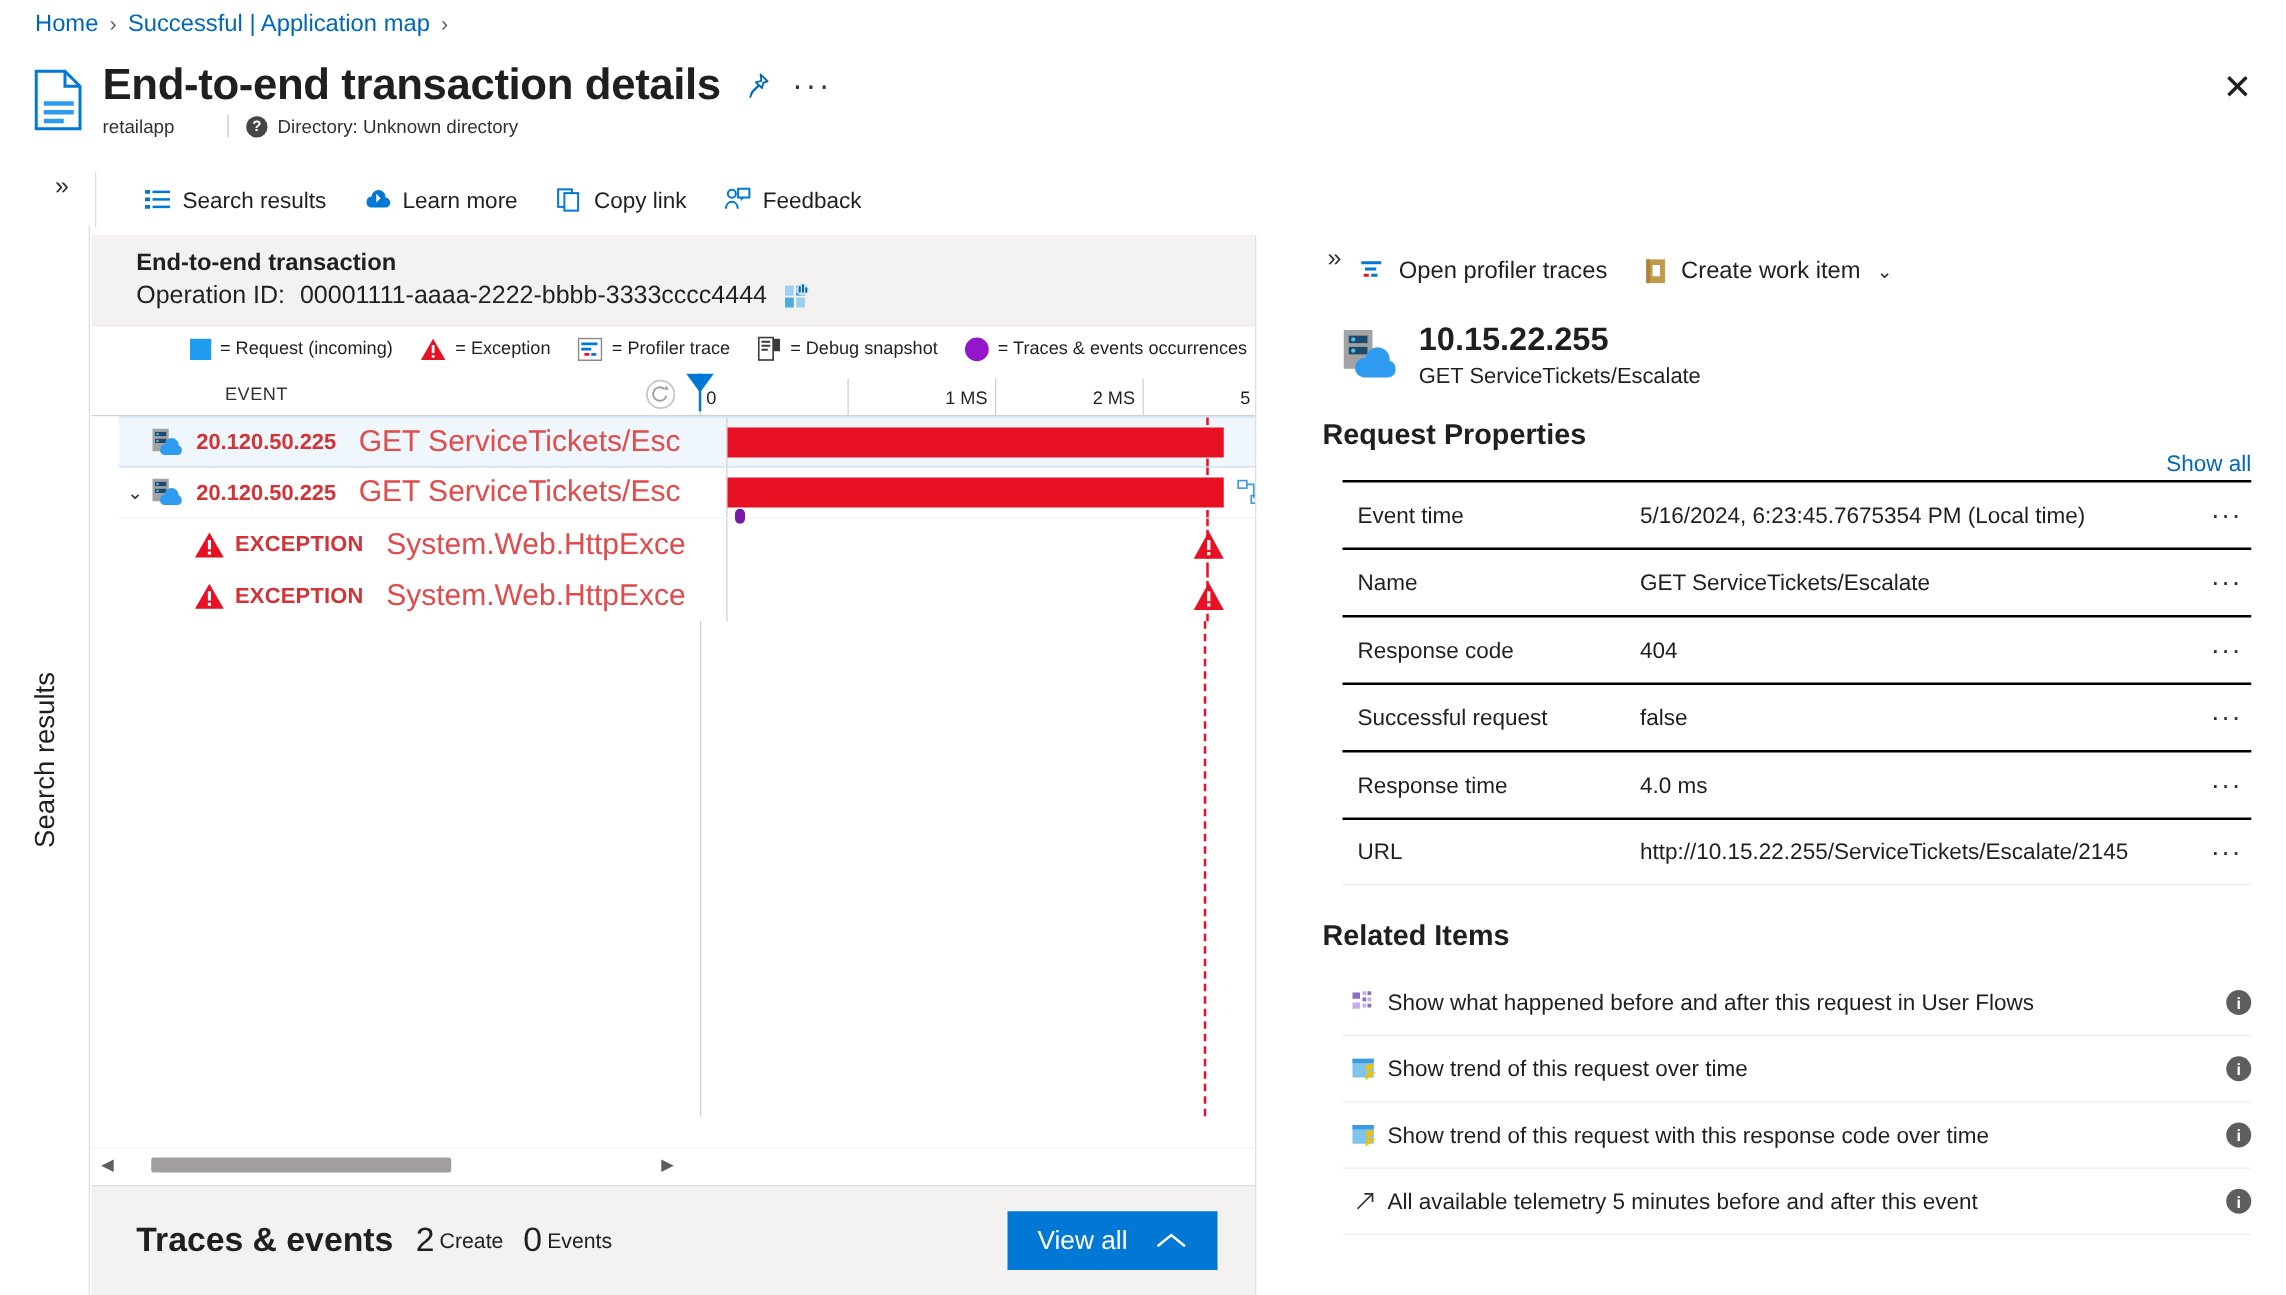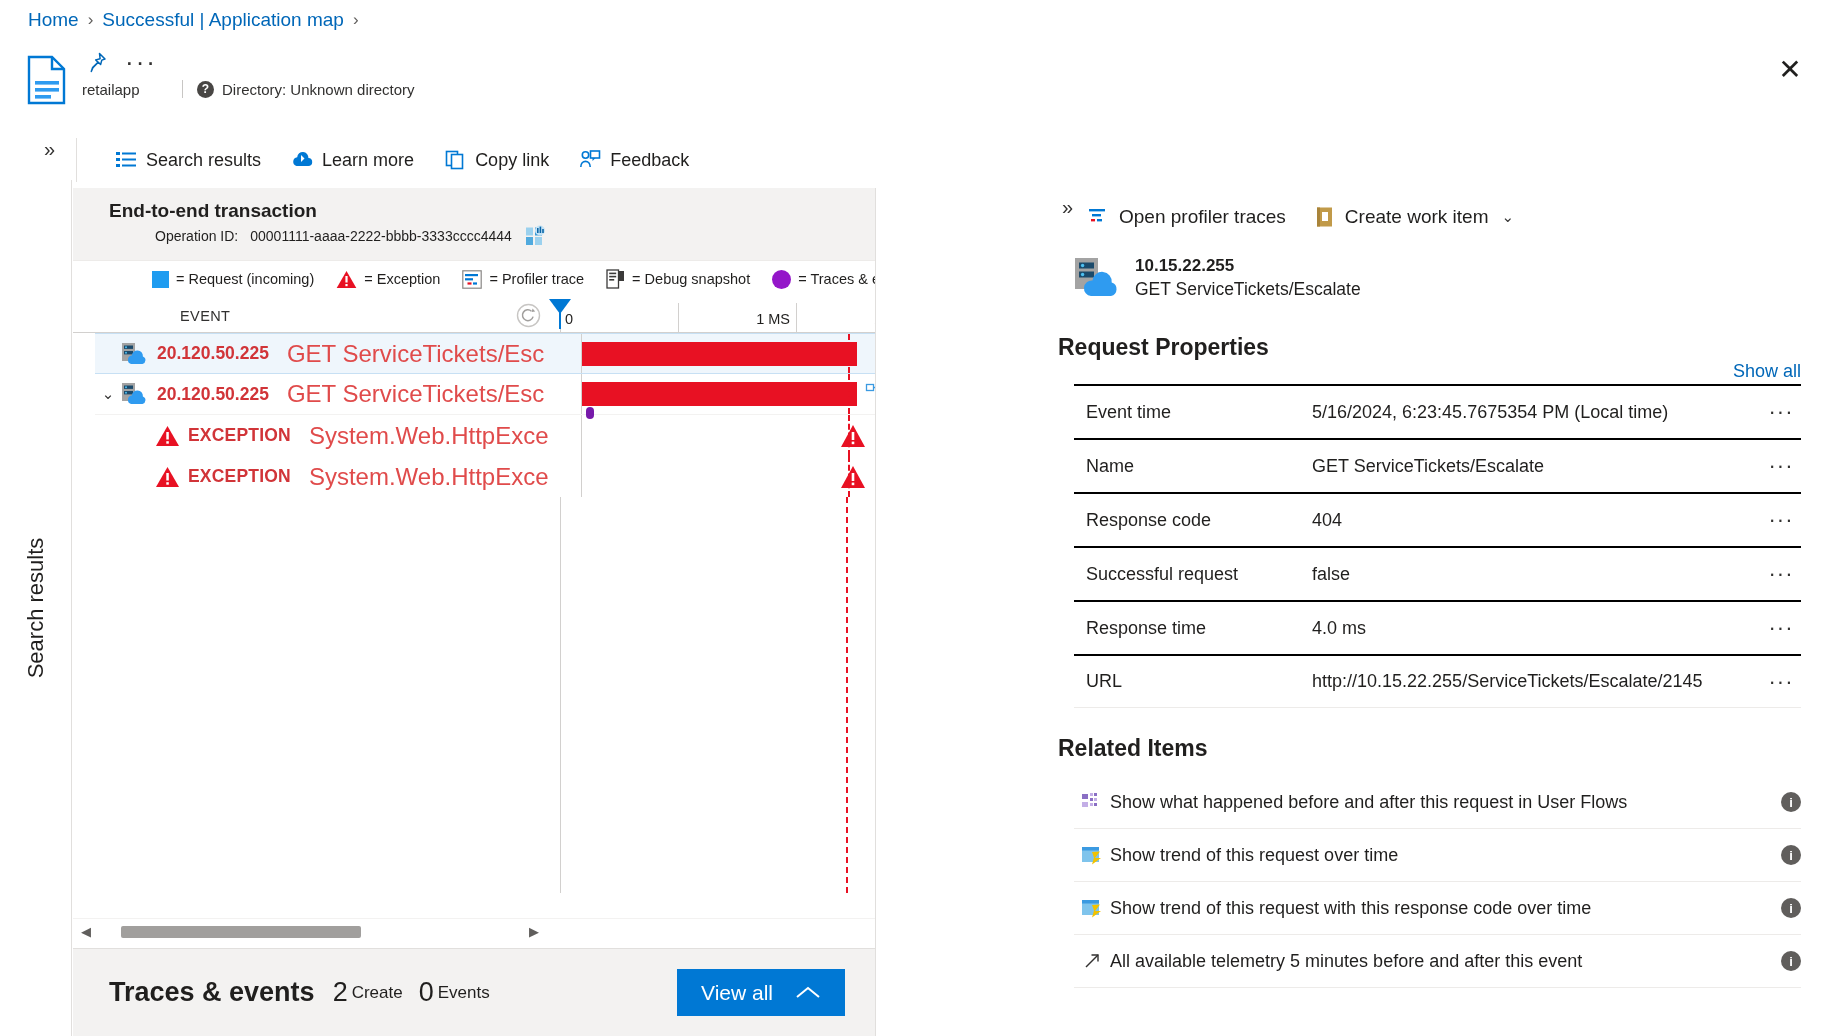--- a/index.html
+++ b/index.html
@@ -81,29 +81,29 @@
   }
   .vtab-label {
     position: absolute; left: 50%; top: 50%;
     transform: translate(-50%,-50%) rotate(180deg);
     writing-mode: vertical-rl;
     font-size: 22px; color: #201f1e; white-space: nowrap; cursor: pointer;
   }
 
   
   .leftpane {
-    position: absolute; left: 73px; top: 188px; width: 803px; height: 848px;
+    position: absolute; left: 73px; top: 188px; width: 932px; height: 848px;
     border-right: 1px solid #e1dfdd; background: #fff; overflow: hidden;
   }
   .e2e-header {
     height: 73px; background: #f3f2f1; padding: 12px 0 0 36px;
     border-bottom: 1px solid #edebe9;
   }
   .e2e-title { font-size: 19px; font-weight: 700; color: #201f1e; }
-  .e2e-opid { font-size: 14px; color: #201f1e; margin-top: 3px; display: flex; align-items: center; gap: 12px; margin-left: 46px;}
+  .e2e-opid { font-size: 20px; color: #201f1e; margin-top: 3px; display: flex; align-items: center; gap: 12px;}
   .e2e-opid .lbl { color: #201f1e; }
   .e2e-opid .val { color: #201f1e; }
 
   .legend {
     height: 36px; display: flex; align-items: center; gap: 4px;
     padding-left: 79px; font-size: 14.5px; color: #201f1e; position: relative;
   }
   .legend-item { display: flex; align-items: center; gap: 7px; margin-right: 18px; white-space: nowrap; }
   .sw-blue { width: 17px; height: 17px; background: #1f9cf0; flex: none; }
   .sw-purple { width: 19px; height: 19px; border-radius: 50%; background: #8a2be2; background: #9416c9; flex: none; }
@@ -207,21 +207,21 @@
     display: flex; align-items: center; gap: 28px;
   }
   .rp-cmd .cmd-item { font-size: 19px; }
   .chevd { font-size: 15px; color: #323130; margin-left: 4px; }
 
   .rp-entity {
     position: absolute; left: 30px; top: 68px;
     display: flex; align-items: center; gap: 16px;
   }
   .rp-ent-ico { width: 45px; height: 42px; flex: none; }
-  .rp-ent-title { font-size: 17px; font-weight: 600; color: #201f1e; }
+  .rp-ent-title { font-size: 26px; font-weight: 600; color: #201f1e; }
   .rp-ent-sub { font-size: 17.5px; color: #201f1e; margin-top: 3px; }
 
   .sec-head {
     position: absolute; left: 14px; right: 28px;
     display: flex; align-items: flex-start; flex-direction: column;
   }
   .sec-title { font-size: 23px; font-weight: 600; color: #201f1e; }
   .showall { margin-left: auto; color: #0067b8; font-size: 18px; cursor: pointer; }
 
   .proptable { position: absolute; left: 30px; right: 28px; top: 196px; }
@@ -262,20 +262,21 @@
   <div class="title-row">
     <svg class="doc-icon" viewBox="0 0 44 50">
       <path d="M3 2 h23 l12 12 v34 H3 Z" fill="#fff" stroke="#0078d4" stroke-width="2.4"></path>
       <path d="M26 2 v12 h12" fill="none" stroke="#0078d4" stroke-width="2.4"></path>
       <rect x="9" y="26" width="24" height="3.6" fill="#2e9bf0"></rect>
       <rect x="9" y="33" width="24" height="3.6" fill="#2e9bf0"></rect>
       <rect x="9" y="40" width="16" height="3.6" fill="#2e9bf0"></rect>
     </svg>
     <div>
       <div class="title-main">
+        <div class="title-text">End-to-end transaction details</div>
         <div class="pin-btn">
           <svg width="22" height="22" viewBox="0 0 22 22">
             <path d="M13.5 2.5 L19 8 l-3.2 1.1 -1.2 4.4 -2.3-2.3 -5.4 5.4 -1.6 3.9 1.3-3.9 5.4-5.4 -2.3-2.3 4.4-1.2z" fill="none" stroke="#0067b8" stroke-width="1.5" stroke-linejoin="round"></path>
           </svg>
         </div>
         <div class="dots-btn">···</div>
       </div>
       <div class="subtitle-row">
         <span class="sub-app">retailapp</span>
         <span class="sub-div"></span>

